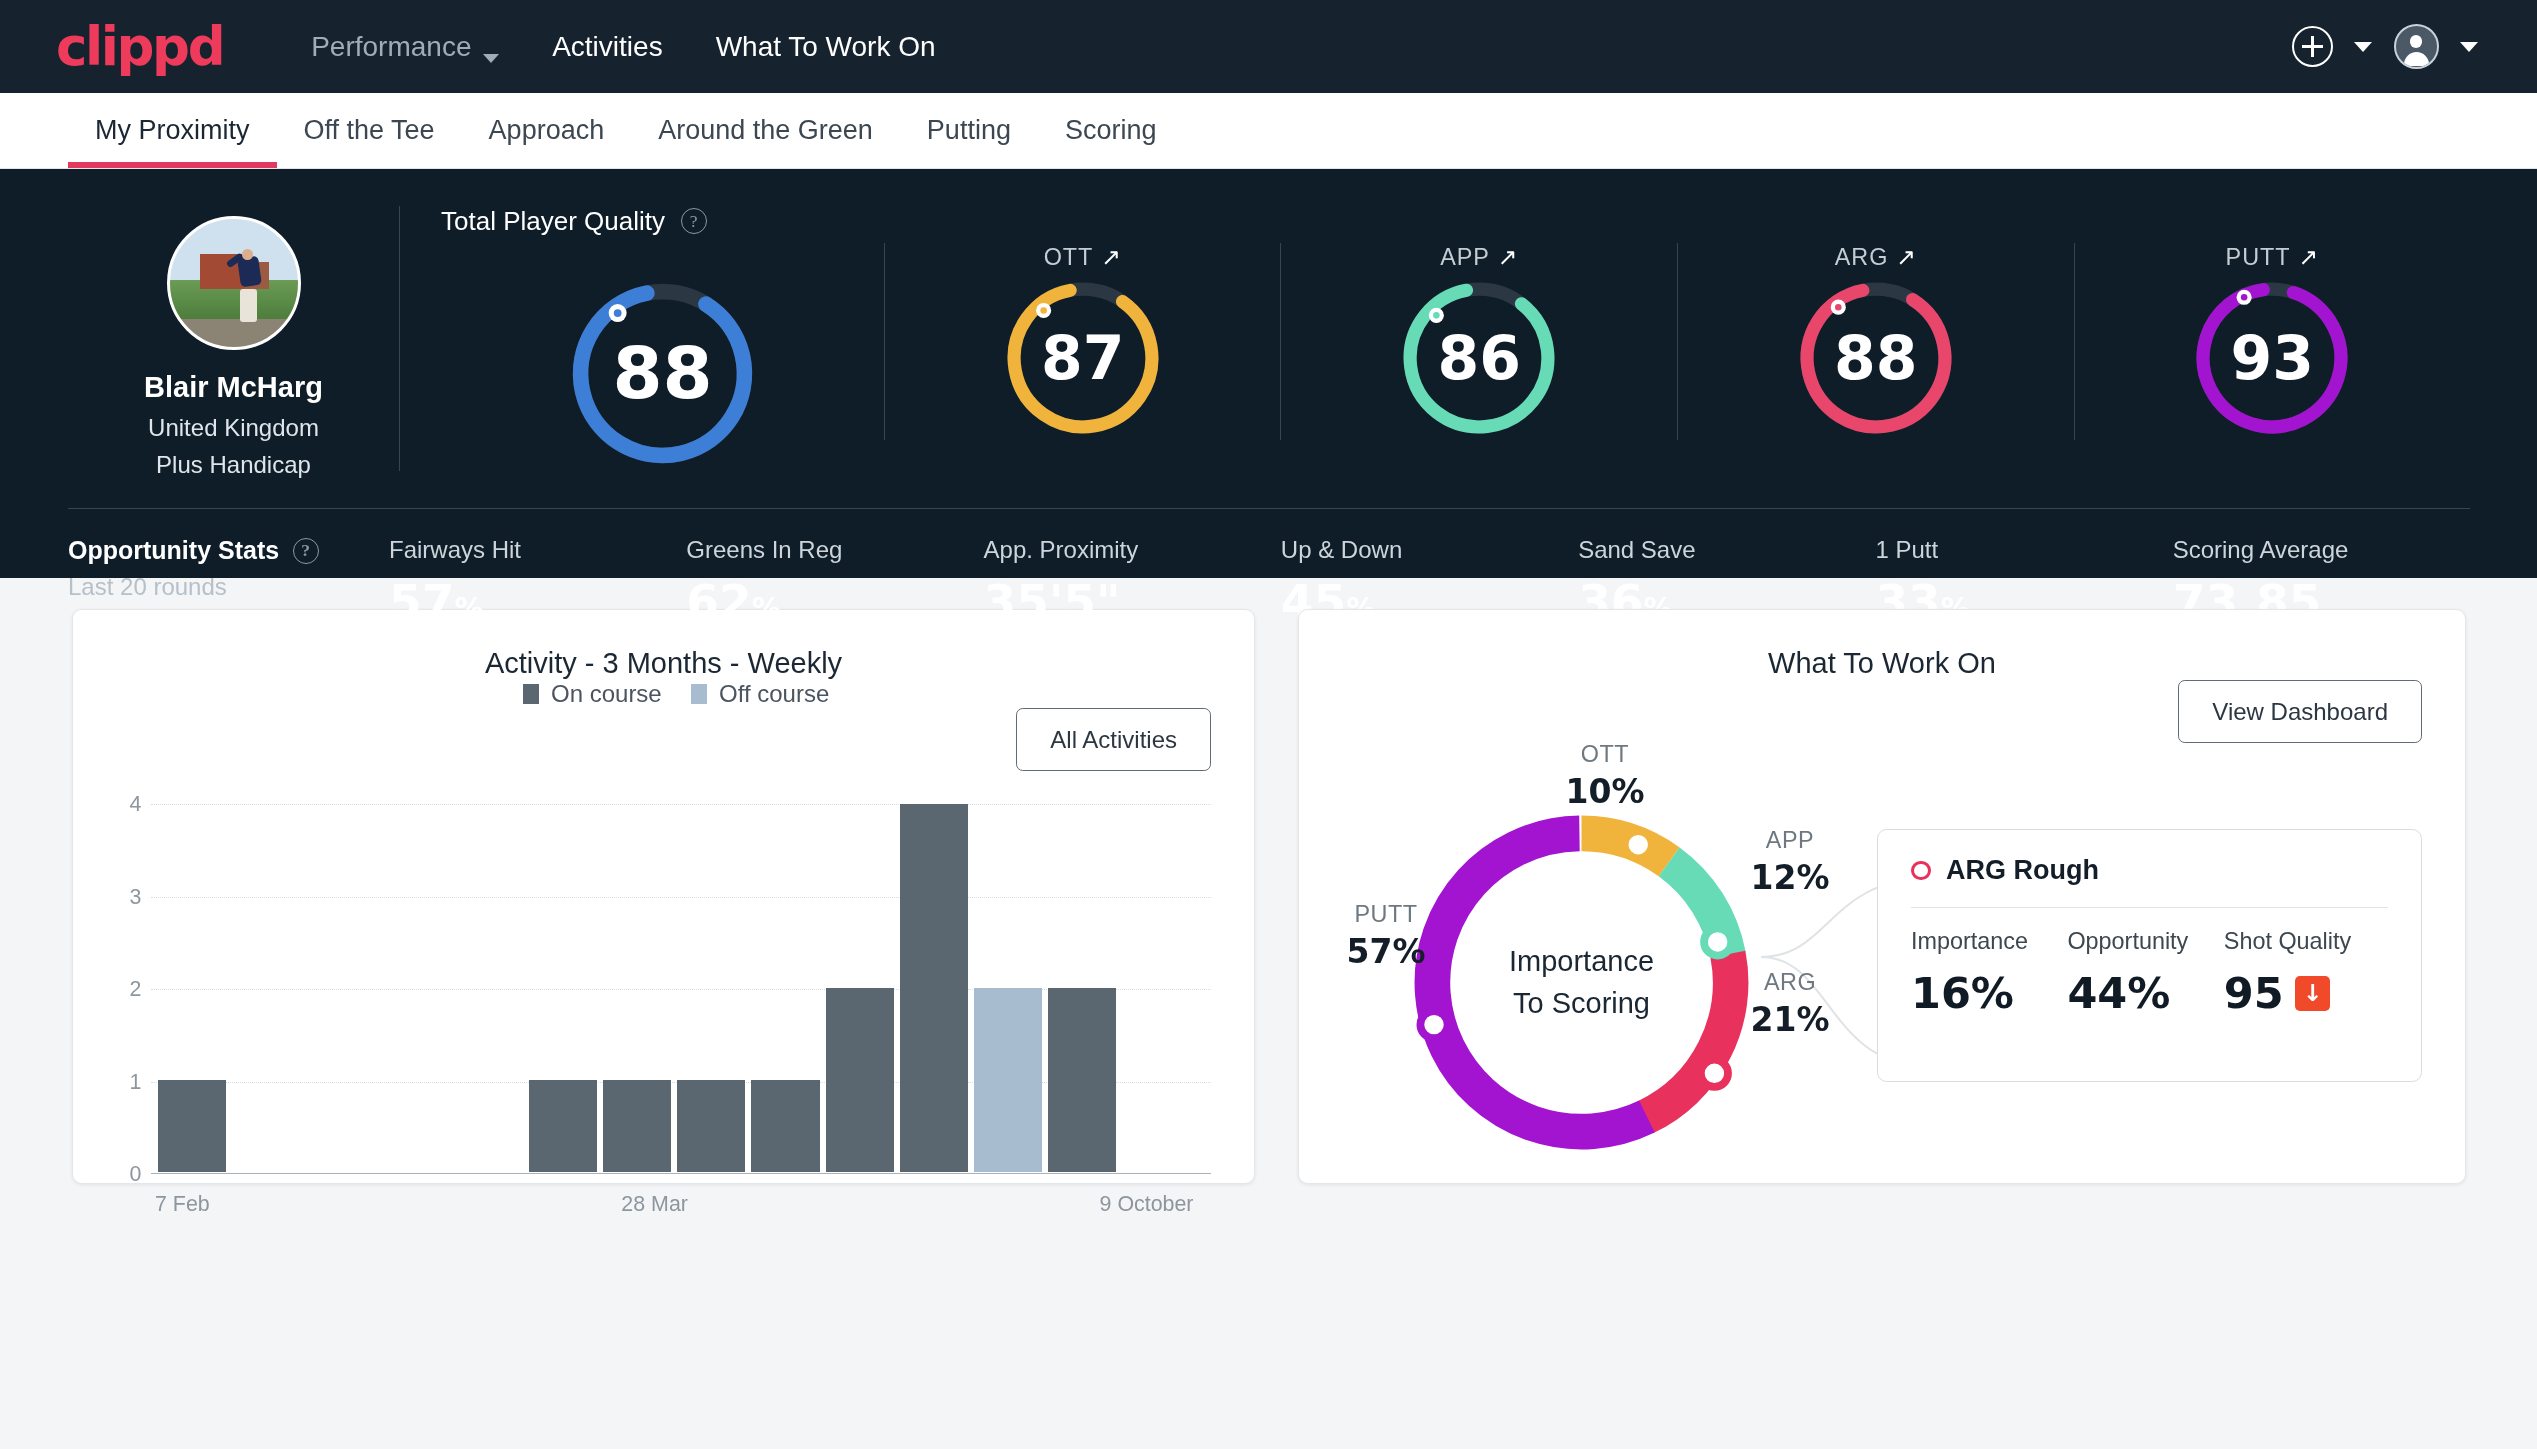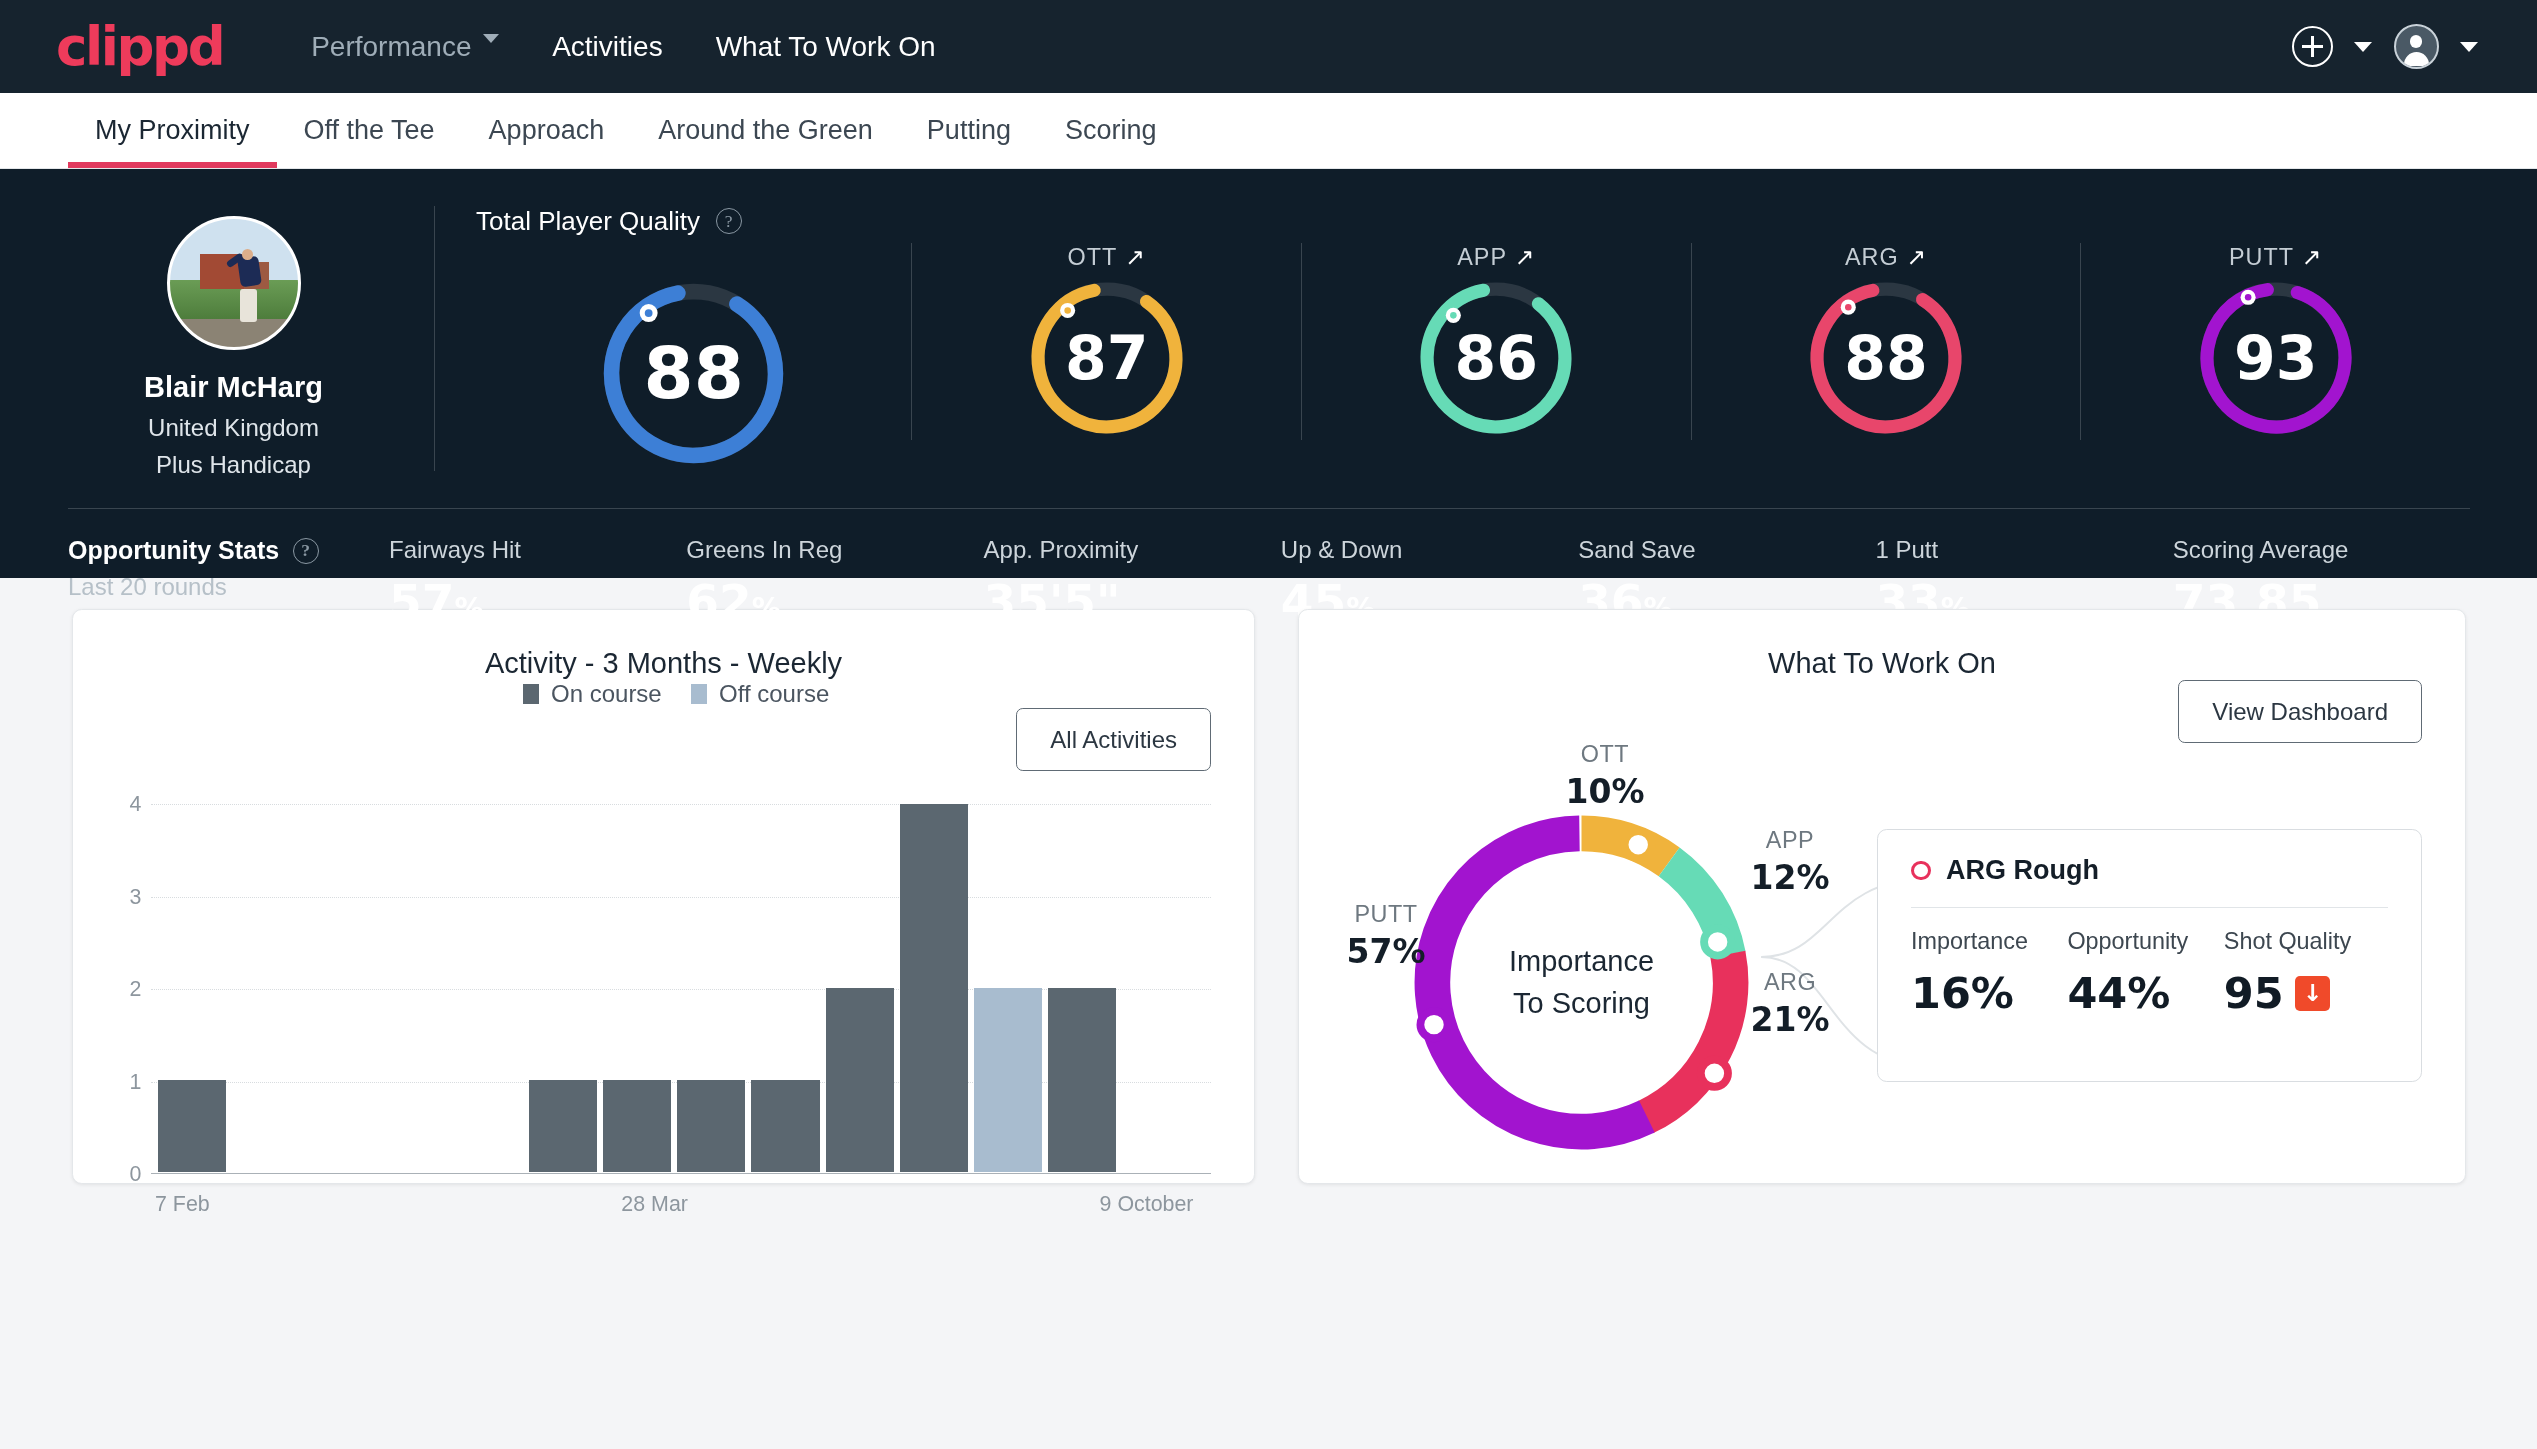--- a/index.html
+++ b/index.html
@@ -25,21 +25,21 @@
     color: #ee3b5b;
     letter-spacing: -2.4px;
     margin-right: 88px;
     font-family: "DejaVu Sans", sans-serif;
   }
   .nav-items { display: flex; align-items: center; gap: 53px; }
   .nav-item {
     font-size: 28px;
     color: #ffffff;
     display: flex;
-    align-items: flex-start;
+    align-items: flex-end;
     gap: 11.7px;
     cursor: pointer;
     white-space: nowrap;
   }
   .nav-item.muted { color: #9fadb8; }
   .caret {
     display: inline-block;
     width: 0; height: 0;
     border-left: 8.8px solid transparent;
     border-right: 8.8px solid transparent;
@@ -164,21 +164,21 @@
     position: absolute; left: 57%; top: 24%;
     width: 10.7px; height: 10.7px; border-radius: 50%; background: #dcae8b;
   }
   .player-name {
     margin-top: 21.4px; font-size: 29px; font-weight: bold; color: #ffffff;
   }
   .player-meta {
     margin-top: 9.7px; font-size: 24px; color: #dfe5ea; font-weight: 300;
   }
 
-  .quality-col { flex: 1; padding-left: 41px; border-left: 1px solid #39454f; margin-top: 3.9px; margin-left: 35px; }
+  .quality-col { flex: 1; padding-left: 41px; border-left: 1px solid #39454f; margin-top: 3.9px; }
   .tpq-head {
     display: flex; align-items: center; gap: 15.6px;
     font-size: 26px; color: #ffffff;
     margin-bottom: 5.8px;
   }
   .help-icon {
     width: 26px; height: 26px; border-radius: 50%;
     border: 1.9px solid #8a98a3; color: #8a98a3;
     font-size: 17.5px; display: flex; align-items: center; justify-content: center;
     cursor: pointer;

